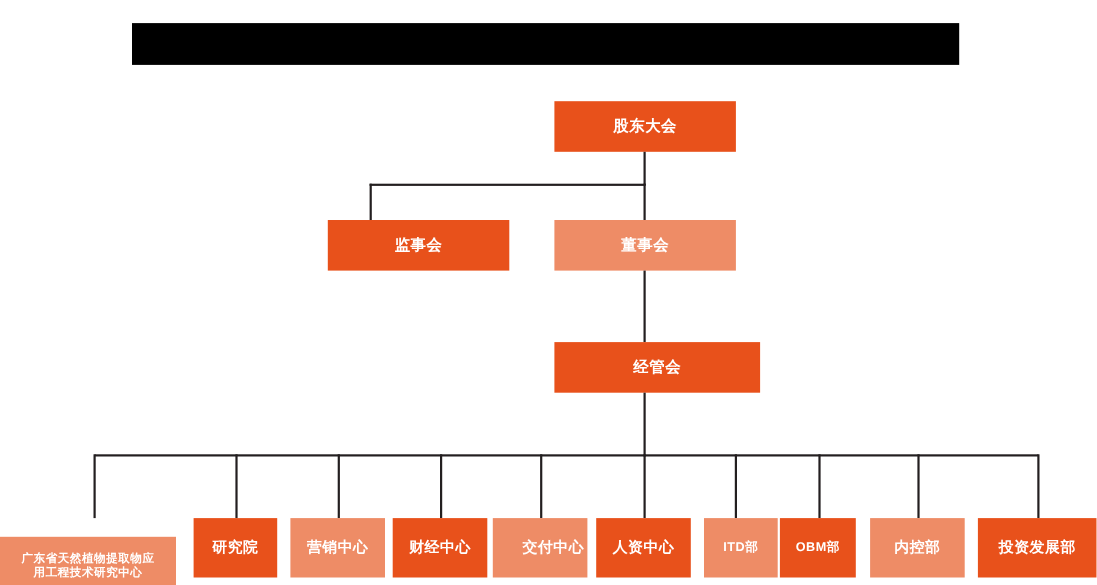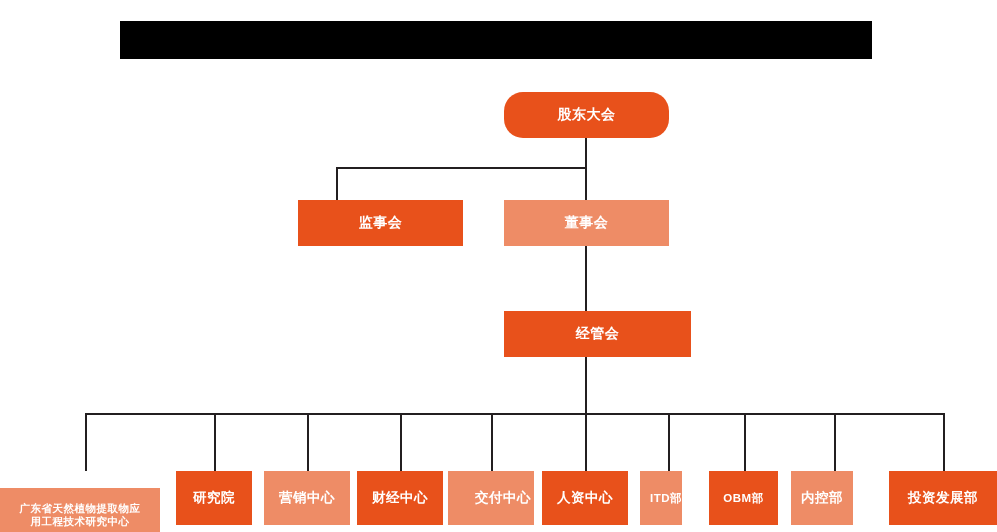--- a/index.html
+++ b/index.html
@@ -51,21 +51,21 @@
   .connector.v { width: 2px; }
   .connector.h { height: 2px; }
 </style>
 </head>
 <body>
 
 <div id="chart-canvas">
 
   <div class="redaction-bar"></div>
 
-  <div class="node tone-dark size-lg" style="left:504px; top:92px; width:165px; height:46px;border-radius:19px;">
+  <div class="node tone-dark size-lg" style="left:504px; top:92px; width:165px; height:46px;">
     <span>股东大会</span>
   </div>
 
   <div class="connector v" style="left:585px; top:138px; height:30px;"></div>
 
   <div class="connector h" style="left:336px; top:167px; width:251px;"></div>
 
   <div class="connector v" style="left:336px; top:167px; height:33px;"></div>
 
   <div class="connector v" style="left:585px; top:167px; height:33px;"></div>
@@ -118,29 +118,29 @@
   </div>
 
   <div class="node tone-light size-md" style="left:448px; top:471px; width:86px; height:54px;padding-left:24px;">
     <span>交付中心</span>
   </div>
 
   <div class="node tone-dark size-md" style="left:542px; top:471px; width:86px; height:54px;">
     <span>人资中心</span>
   </div>
 
-  <div class="node tone-light size-sm" style="left:640px; top:471px; width:42px; height:54px;justify-content:flex-end;">
+  <div class="node tone-light size-sm" style="left:640px; top:471px; width:67px; height:54px;">
     <span>ITD部</span>
   </div>
 
   <div class="node tone-dark size-sm" style="left:709px; top:471px; width:69px; height:54px;">
     <span>OBM部</span>
   </div>
 
-  <div class="node tone-light size-md" style="left:791px; top:471px; width:62px; height:54px;text-align:center;">
+  <div class="node tone-light size-md" style="left:791px; top:471px; width:86px; height:54px;text-align:center;">
     <span>内控部</span>
   </div>
 
   <div class="node tone-dark size-md" style="left:889px; top:471px; width:108px; height:54px;">
     <span>投资发展部</span>
   </div>
 
 </div>
 
 </body></html>

